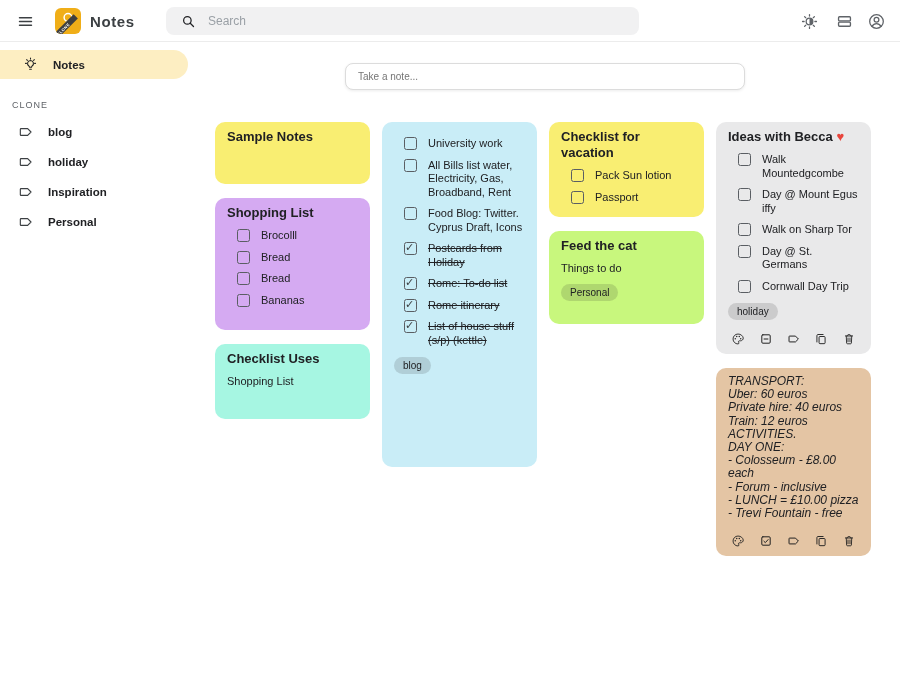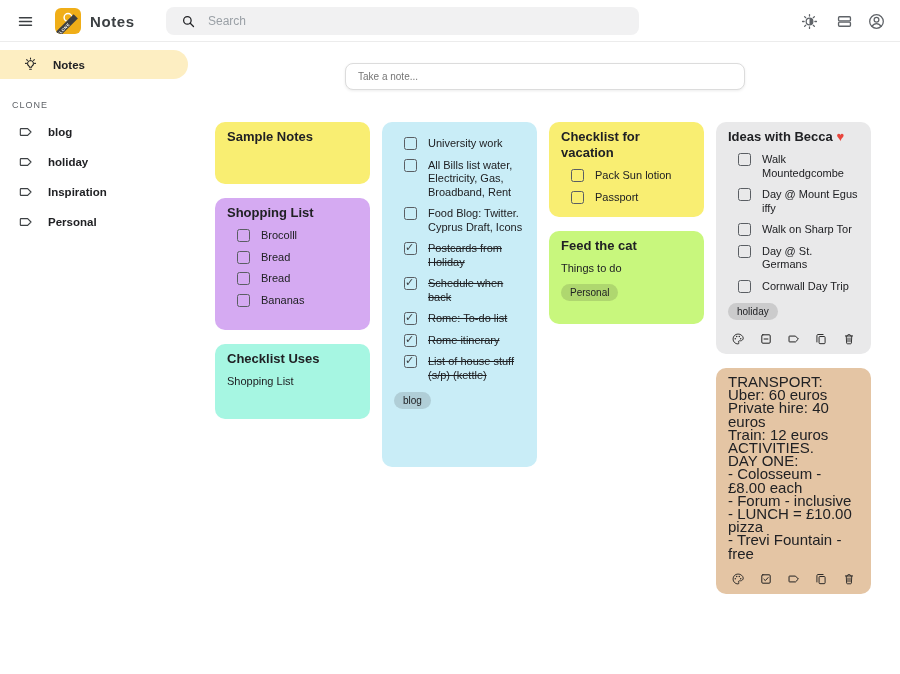--- a/index.html
+++ b/index.html
@@ -59,21 +59,21 @@
   .note-title { font-size:13px; font-weight:bold; line-height:16px; color:#202124; }
   .heart { color:#e8453c; font-size:13px; }
   .note-body { margin-top:8px; font-size:11px; color:#202124; }
   .clrow { display:flex; align-items:flex-start; gap:11px; margin-top:8px; margin-left:10px; }
   .cb { width:13px; height:13px; border:1.5px solid #5a5e63; border-radius:2.5px; flex:none;
     position:relative; margin-top:0; }
   .cb.checked::after { content:"\2713"; position:absolute; left:0px; top:-2px; font-size:11px;
     color:#3c4043; }
   .cltext { font-size:11px; line-height:13.5px; color:#202124; }
   .cltext.done { text-decoration:line-through; }
-  .note-lines { font-size:15px; line-height:13.2px; color:#202124; }
+  .note-lines { font-size:12px; line-height:13.2px; color:#202124;font-style:italic; }
   .chips { margin-top:10px; display:flex; gap:6px; }
   .chip { background:rgba(32,33,36,.15); border-radius:10px; padding:3px 9px; font-size:10px;
     color:#202124; }
   .toolbar { margin-top:auto; padding-top:11px; display:flex; justify-content:space-between;
     align-items:center; padding-left:2px; padding-right:2px; }
   .tb-btn { border:none; background:transparent; width:16px; height:16px; padding:0; color:#1f1f1f;
     cursor:pointer; display:flex; align-items:center; justify-content:center; }
   .tb-btn svg { width:14px; height:14px; }
 
   
@@ -263,24 +263,20 @@
           <span class="cb"></span>
           <span class="cltext">All Bills list water, Electricity, Gas, Broadband, Rent</span>
         </div>
         <div class="clrow">
           <span class="cb"></span>
           <span class="cltext">Food Blog: Twitter. Cyprus Draft, Icons</span>
         </div>
         <div class="clrow">
           <span class="cb checked"></span>
           <span class="cltext done">Postcards from Holiday</span>
-        </div>
-        <div class="clrow">
-          <span class="cb checked"></span>
-          <span class="cltext done">Schedule when back</span>
         </div>
         <div class="clrow">
           <span class="cb checked"></span>
           <span class="cltext done">Rome: To-do list</span>
         </div>
         <div class="clrow">
           <span class="cb checked"></span>
           <span class="cltext done">Rome itinerary</span>
         </div>
         <div class="clrow">

